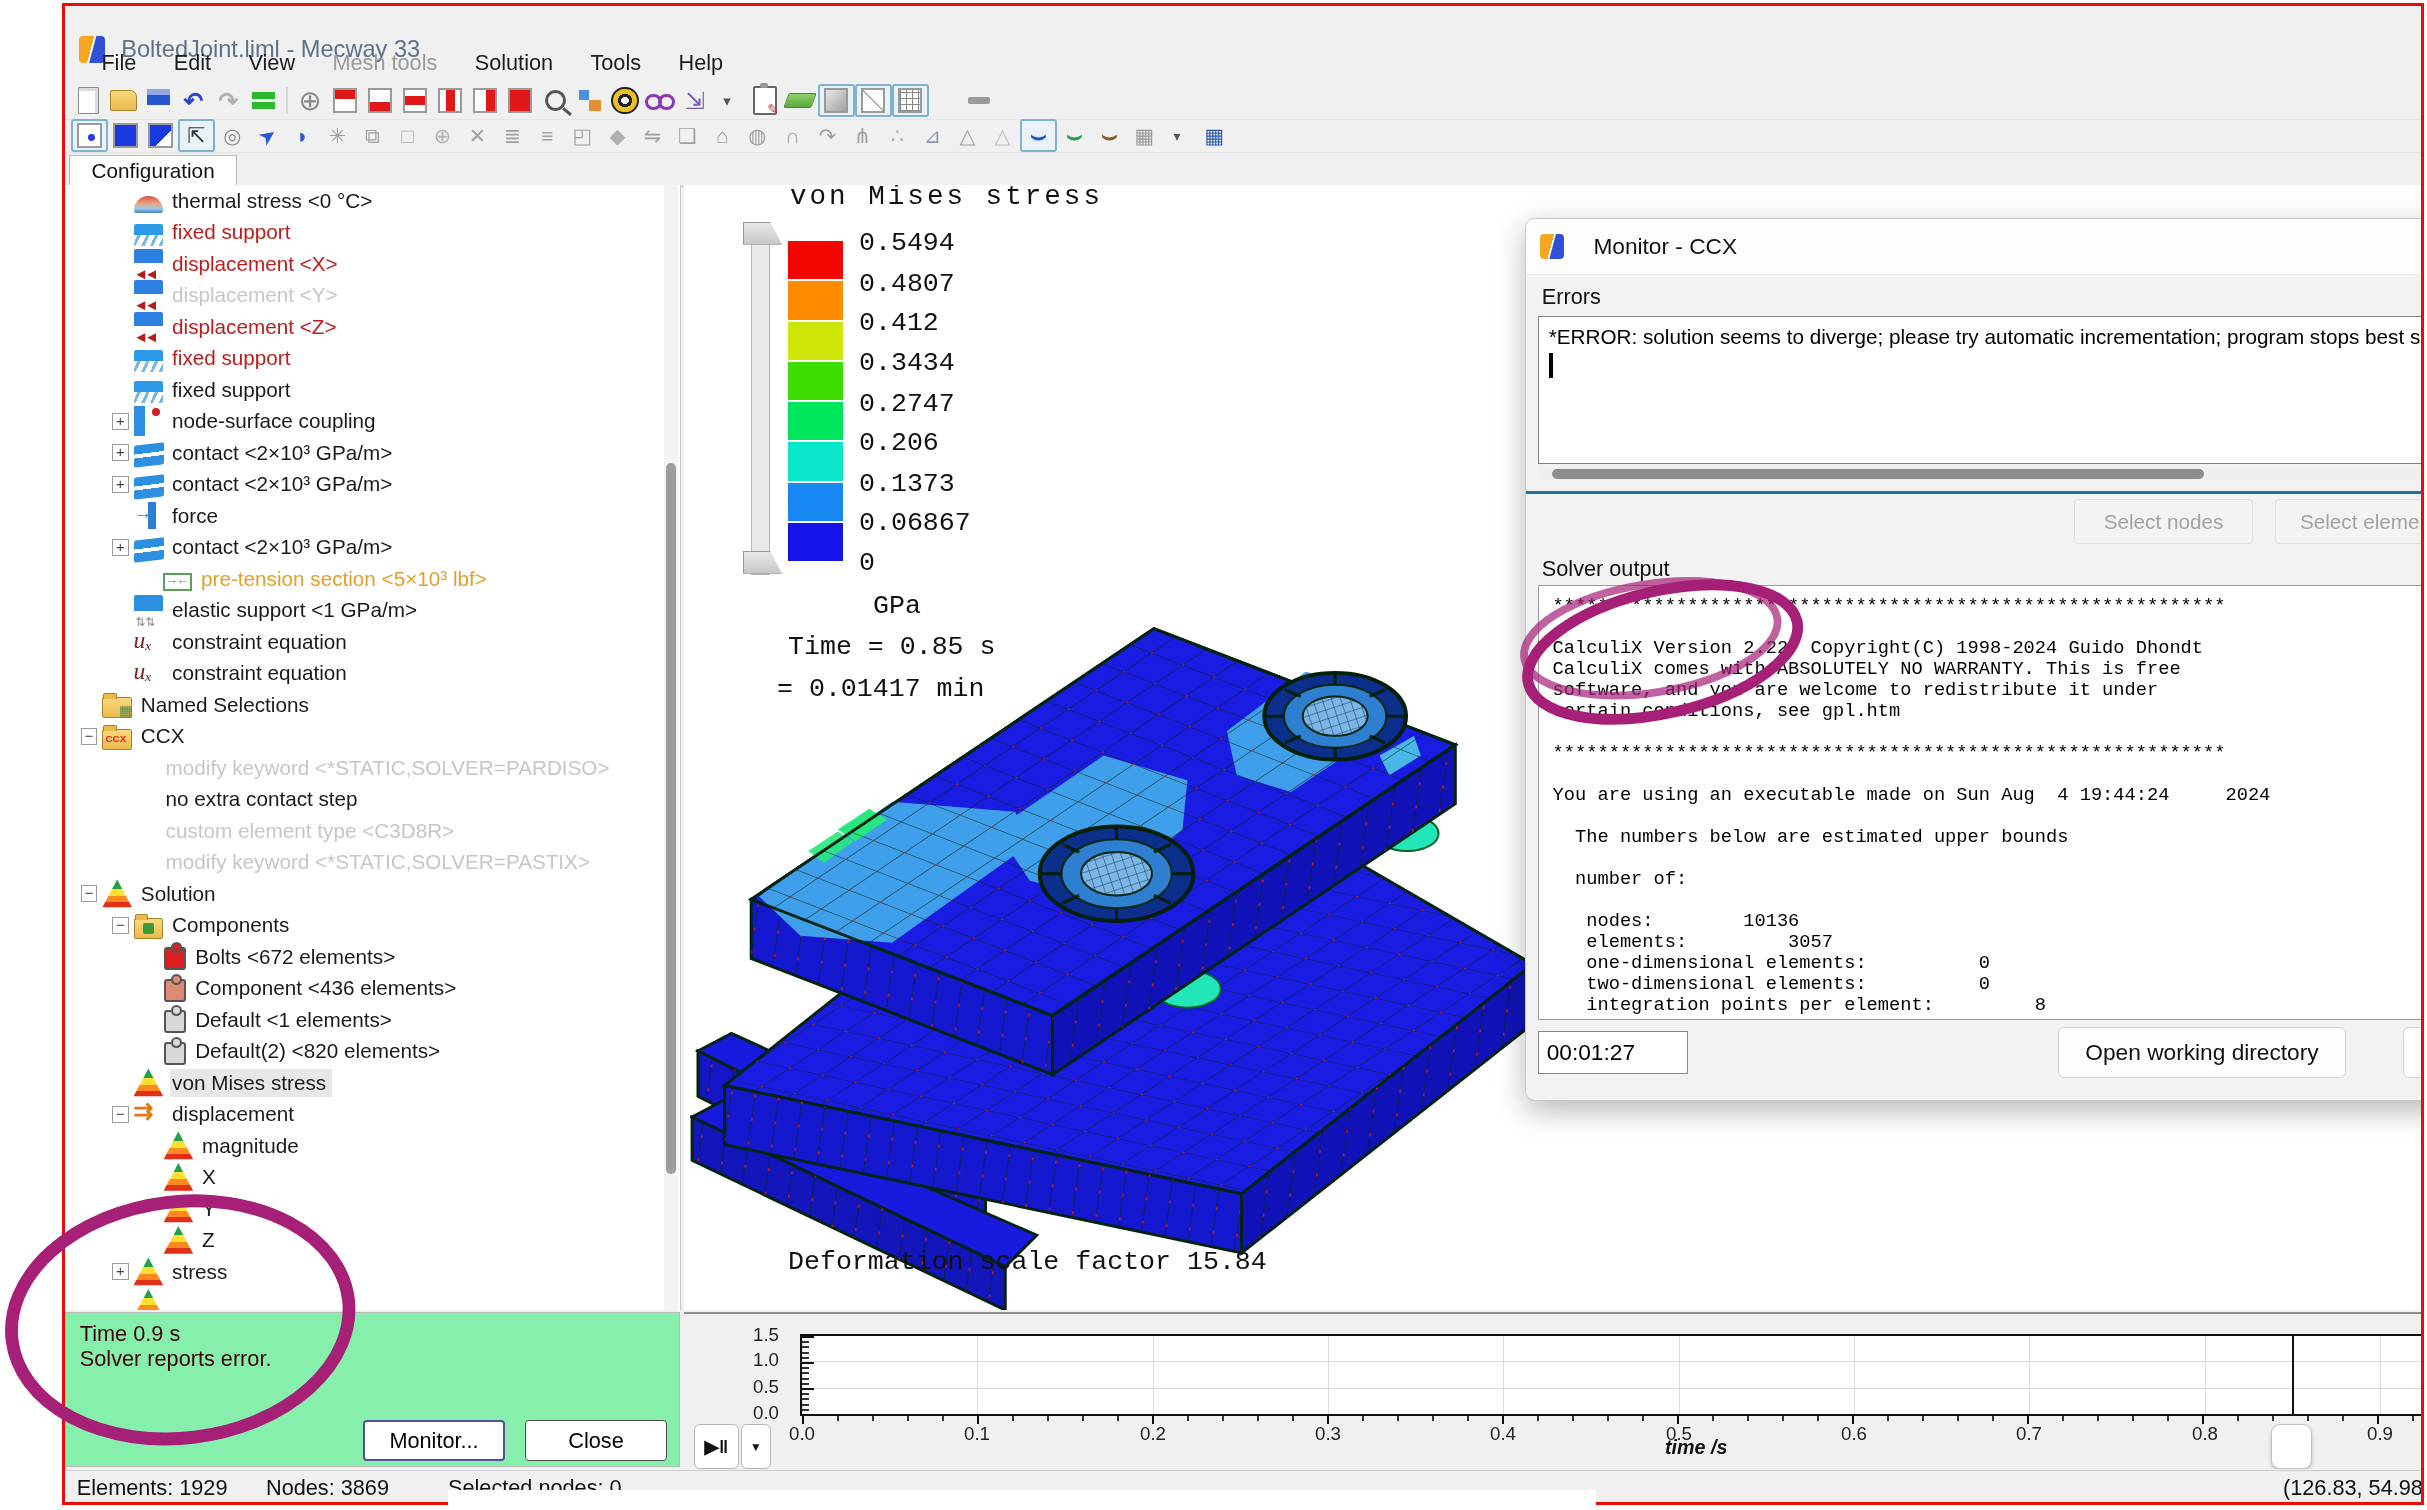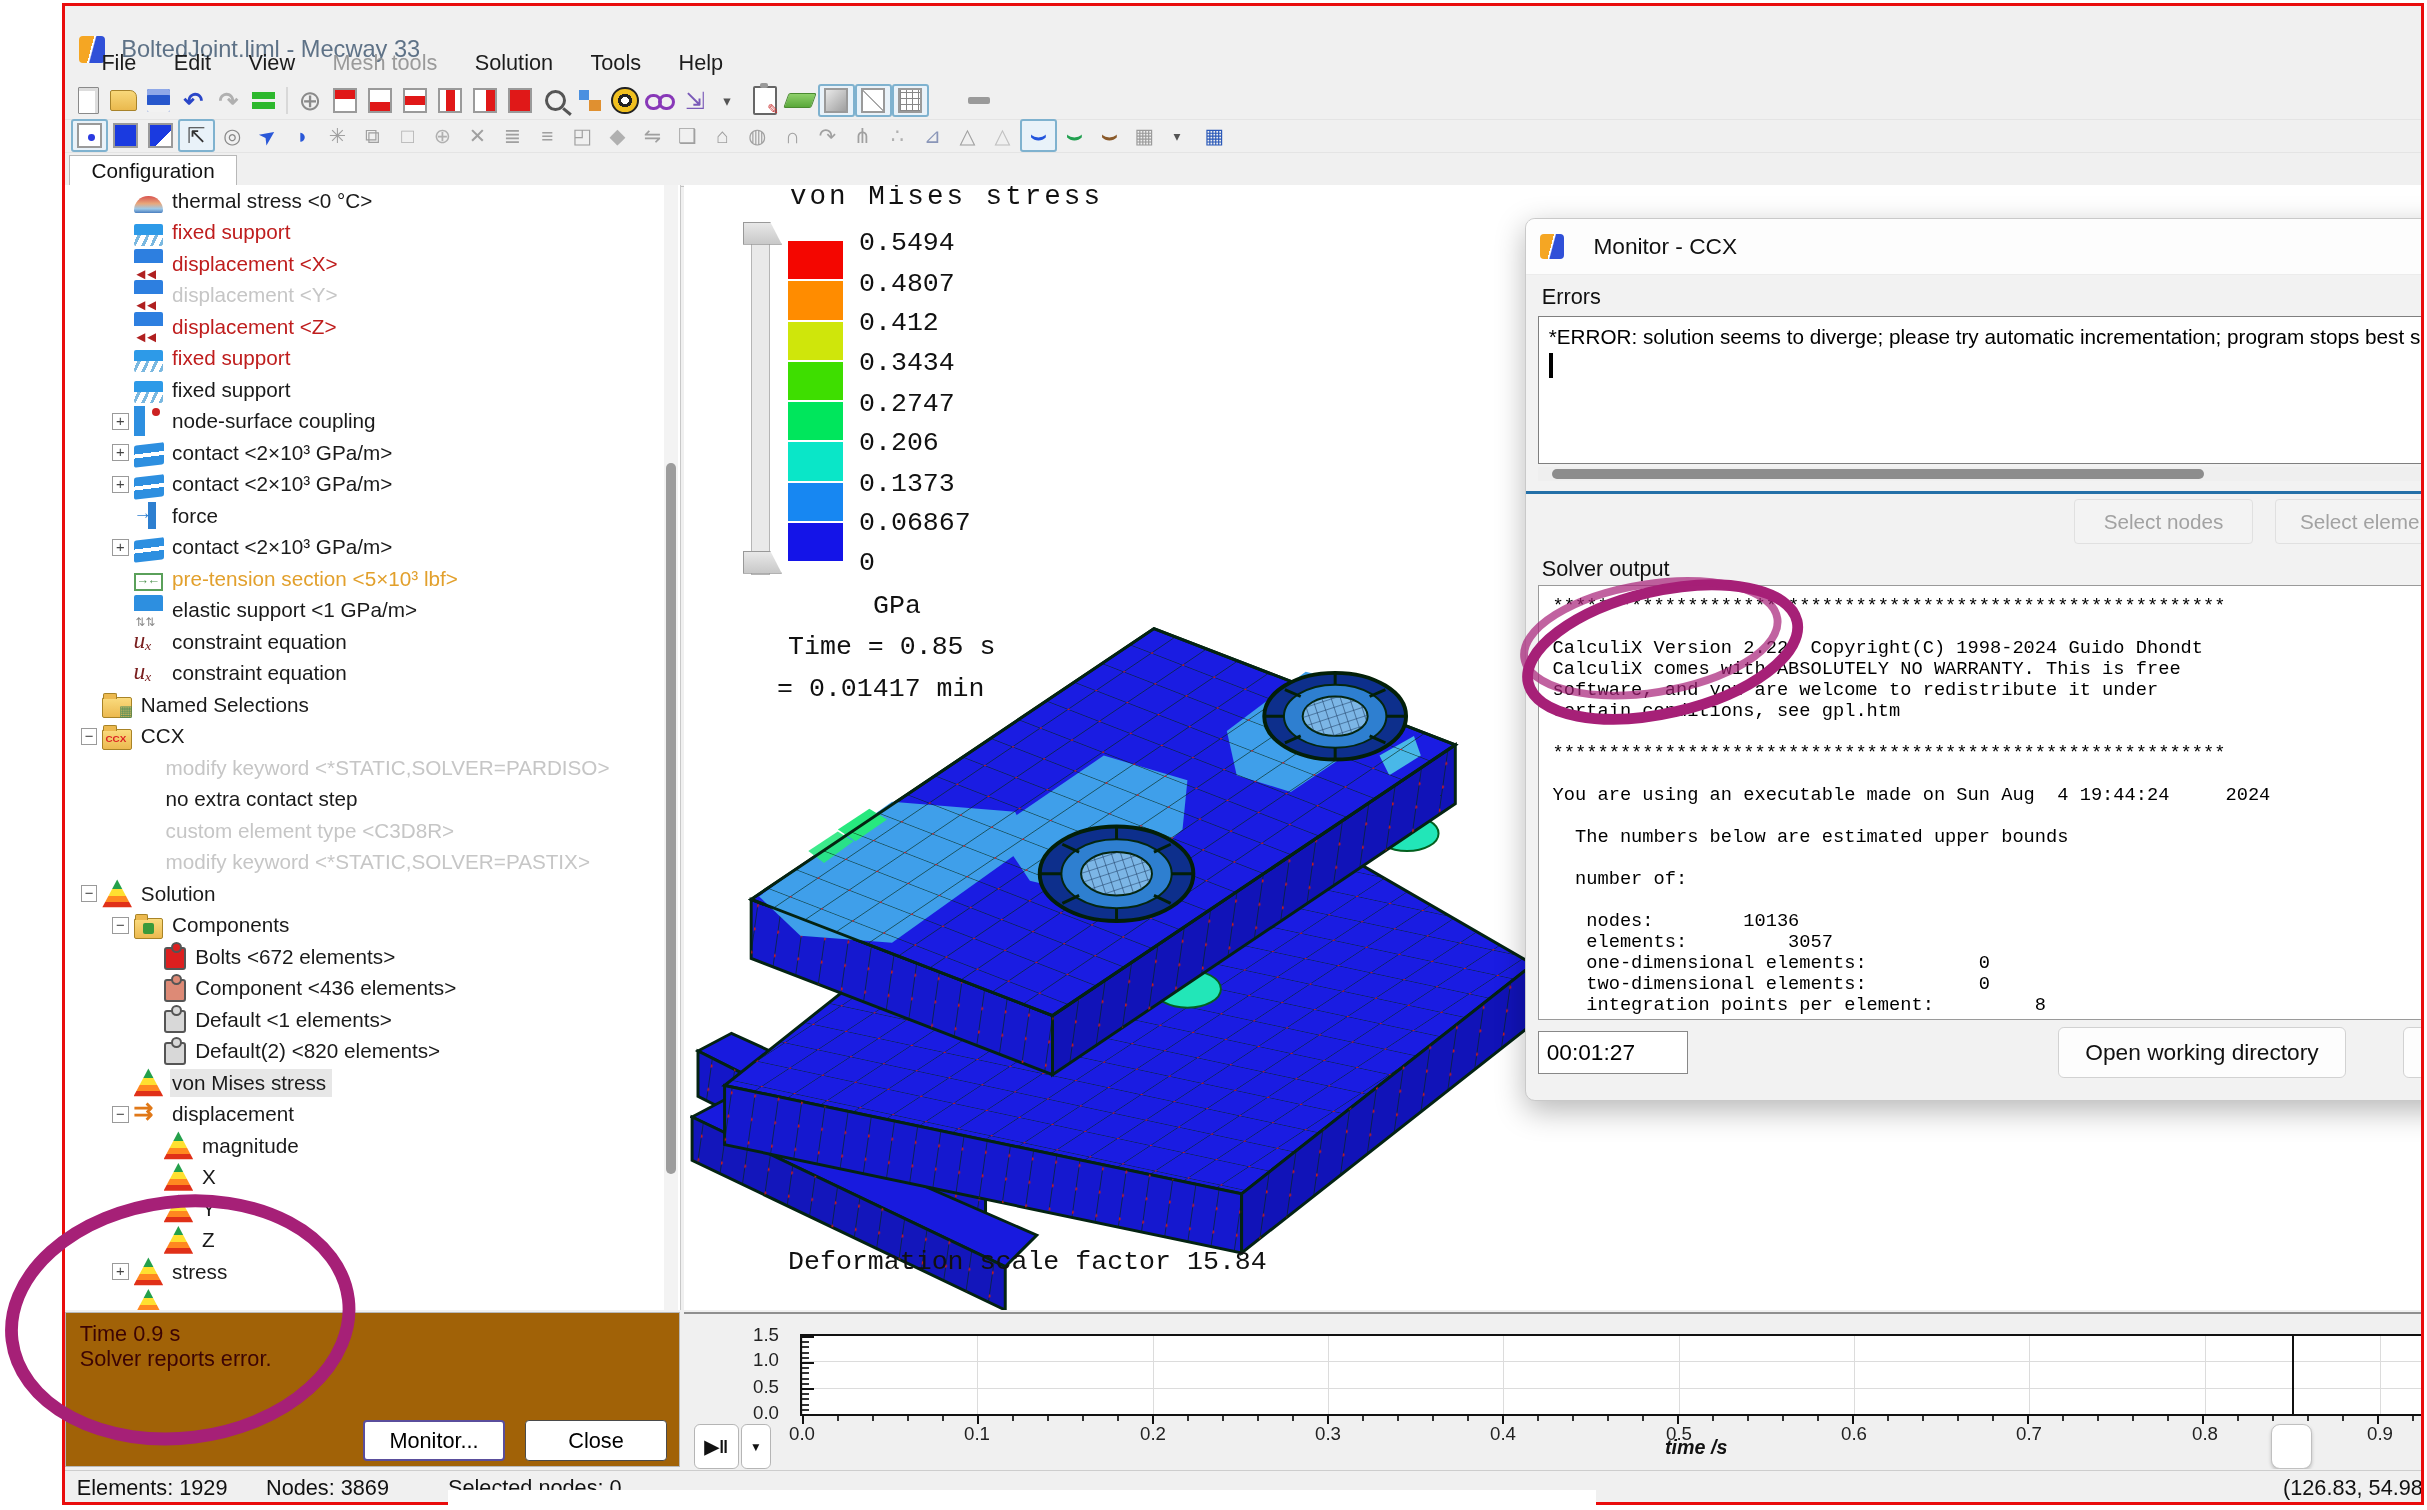--- a/index.html
+++ b/index.html
@@ -131,21 +131,21 @@
     font-size:20.7px;color:#a2a2a2;display:flex;align-items:center;justify-content:center;white-space:nowrap;box-sizing:border-box;}
   #msolvlabel{position:absolute;left:15.8px;top:337px;font-size:21.7px;color:#111;}
   #msolvbox{position:absolute;left:11.8px;top:366px;width:1084px;height:435px;background:#fff;border:1px solid #9a9a9a;
     padding:9.9px 13.8px;font-size:18.7px;line-height:21px;color:#000;white-space:pre;overflow:hidden;box-sizing:border-box;
     font-family:"Liberation Mono",monospace;}
   #mtimer{position:absolute;left:11.8px;top:812px;width:150px;height:43px;background:#fff;border:1px solid #888;
     font-size:22.7px;color:#000;display:flex;align-items:center;padding-left:7.9px;box-sizing:border-box;}
   .mbotbtn{position:absolute;top:808px;height:51px;background:#fdfdfd;border:1px solid #d2d2d2;border-radius:5.9px;
     font-size:22.7px;color:#111;display:flex;align-items:center;justify-content:center;white-space:nowrap;box-sizing:border-box;}
   
-  #alert{position:absolute;left:0;top:1306px;width:615px;height:155px;background:#a16207;border:1px solid #b9b9b9;box-sizing:border-box;}
+  #alert{position:absolute;left:0;top:1306px;width:615px;height:155px;background:#86efac;border:1px solid #b9b9b9;box-sizing:border-box;}
   #alert .l1{position:absolute;left:13.8px;top:7.9px;font-size:21.7px;color:#3c0404;}
   #alert .l2{position:absolute;left:13.8px;top:33px;font-size:21.7px;color:#3c0404;}
   .abtn{position:absolute;top:107px;height:41px;background:#fff;border-radius:3.9px;font-size:21.7px;color:#000;
     display:flex;align-items:center;justify-content:center;box-sizing:border-box;}
   
   #timelinepanel{position:absolute;left:619px;top:1306px;width:1741px;height:155px;background:#f0f0f0;border-top:2px solid #8f8f8f;overflow:hidden;}
   #plot{position:absolute;left:116px;top:19.7px;width:1619px;height:78px;background:#fff;
     border-top:2px solid #111;border-left:2px solid #111;border-bottom:2px solid #111;}
   .hline{position:absolute;left:0;width:100%;height:1px;background:#dcdcdc;}
   .xtick{position:absolute;top:0;height:78px;}
@@ -515,21 +515,21 @@
           <span class="ti ti-force"></span>
           <span class="tlabel">force</span>
         </div>
 
         <div class="trow" style="padding-left: 47px;">
           <span class="texp">+</span>
           <span class="ti ti-contact"></span>
           <span class="tlabel">contact &lt;2×10³ GPa/m&gt;</span>
         </div>
 
-        <div class="trow" style="padding-left: 47px;">
+        <div class="trow" style="padding-left: 47px; margin-left: 29px;">
           <span class="texp hid"></span>
           <span class="ti ti-pret"></span>
           <span class="tlabel orange">pre-tension section &lt;5×10³ lbf&gt;</span>
         </div>
 
         <div class="trow" style="padding-left: 47px;">
           <span class="texp hid"></span>
           <span class="ti ti-elastic"></span>
           <span class="tlabel">elastic support &lt;1 GPa/m&gt;</span>
         </div>

